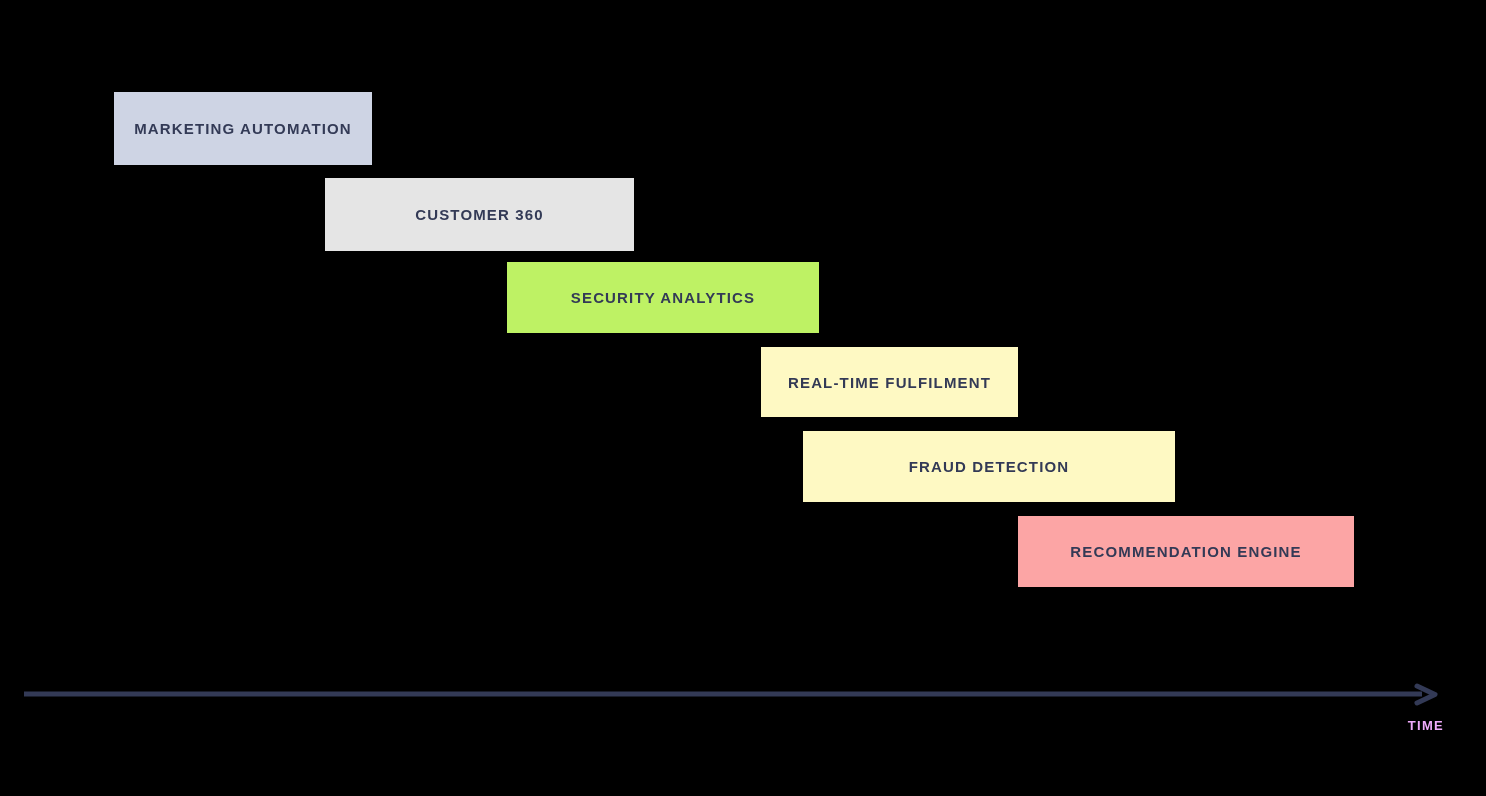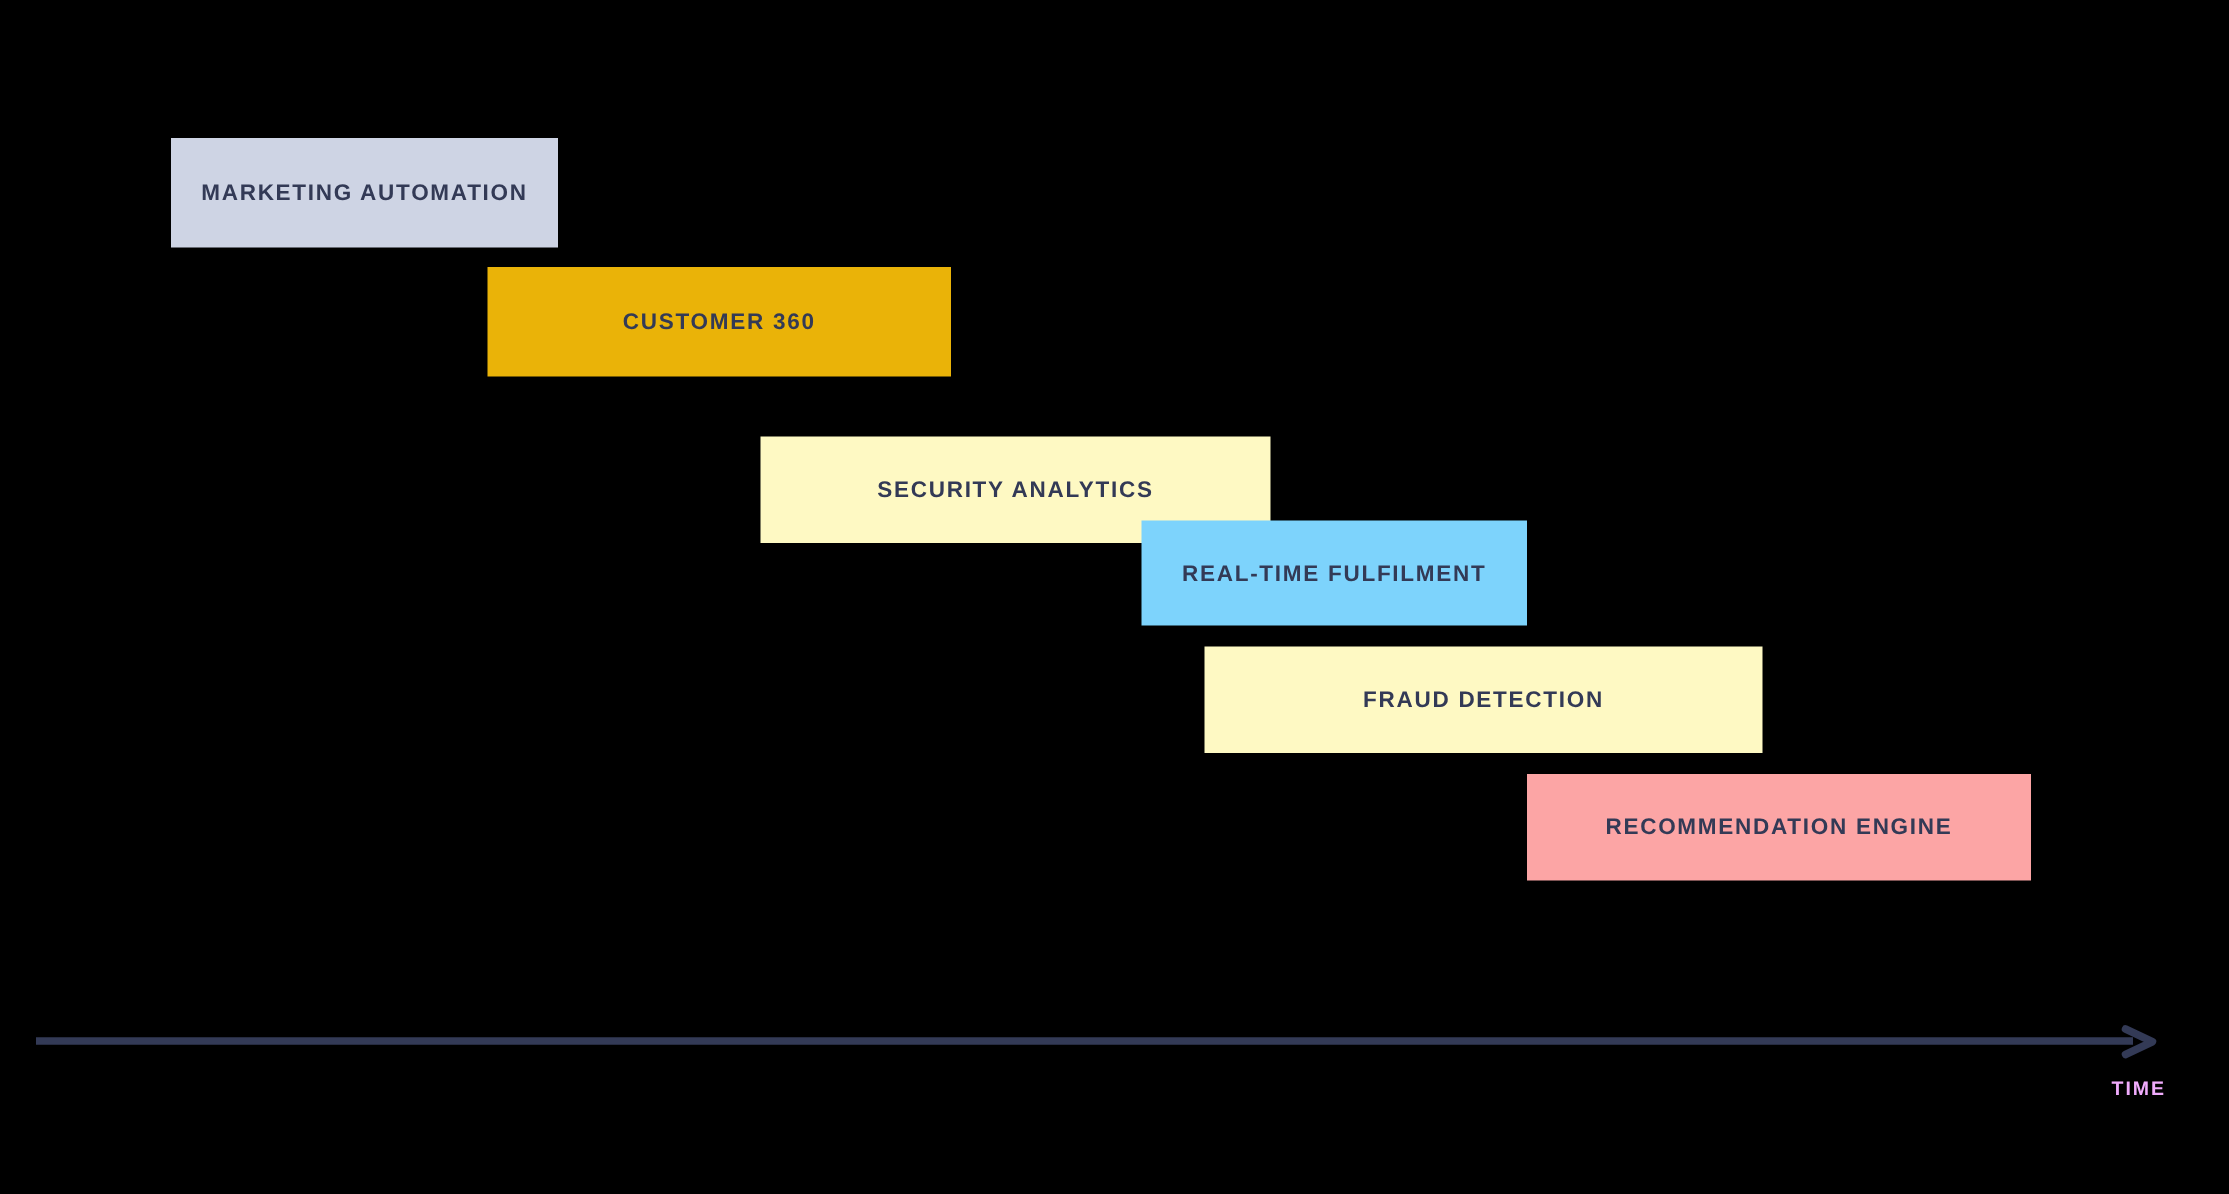--- a/index.html
+++ b/index.html
@@ -69,27 +69,27 @@
 </style>
 </head>
 <body>
 
 <div id="stage">
 
   <div id="bars-layer">
       <div class="bar" style="left: 114px; top: 92px; width: 258px; height: 73px; background: rgb(206, 212, 228);">
         <span class="bar-label">MARKETING AUTOMATION</span>
       </div>
-      <div class="bar" style="left: 325px; top: 178px; width: 309px; height: 73px; background: #eab308;">
+      <div class="bar" style="left: 325px; top: 178px; width: 309px; height: 73px; background: #e5e5e5;">
         <span class="bar-label">CUSTOMER 360</span>
       </div>
-      <div class="bar" style="left: 507px; top: 262px; width: 340px; height: 71px; background: #fef9c3; margin-top: 29px;">
+      <div class="bar" style="left: 507px; top: 262px; width: 312px; height: 71px; background: #bef264;">
         <span class="bar-label">SECURITY ANALYTICS</span>
       </div>
-      <div class="bar" style="left: 761px; top: 347px; width: 257px; height: 70px; background: #7dd3fc;">
+      <div class="bar" style="left: 761px; top: 347px; width: 257px; height: 70px; background: #fef9c3;">
         <span class="bar-label">REAL-TIME FULFILMENT</span>
       </div>
       <div class="bar" style="left: 803px; top: 431px; width: 372px; height: 71px; background: #fef9c3;">
         <span class="bar-label">FRAUD DETECTION</span>
       </div>
       <div class="bar" style="left: 1018px; top: 516px; width: 336px; height: 71px; background: #fca5a5;">
         <span class="bar-label">RECOMMENDATION ENGINE</span>
       </div>
     </div>
 

